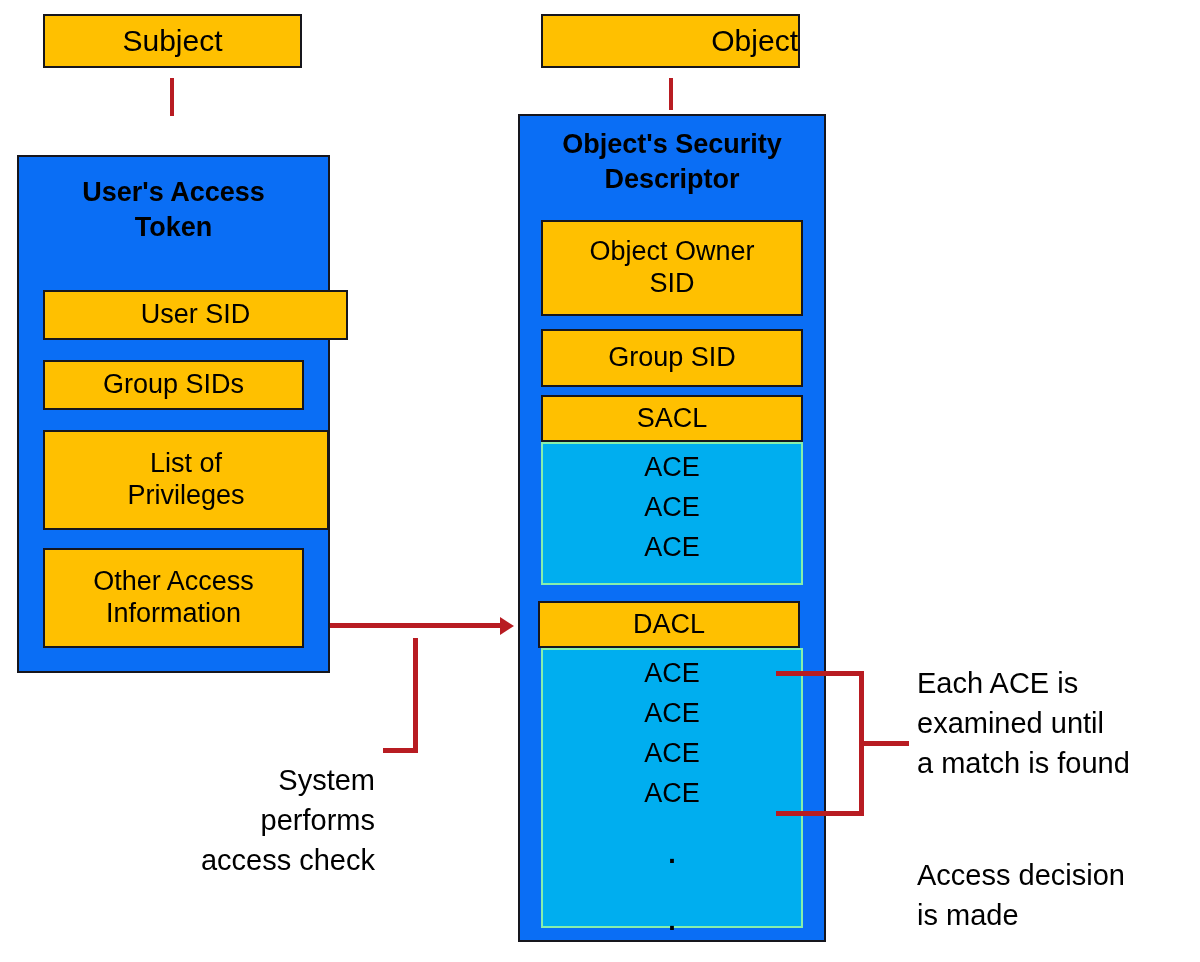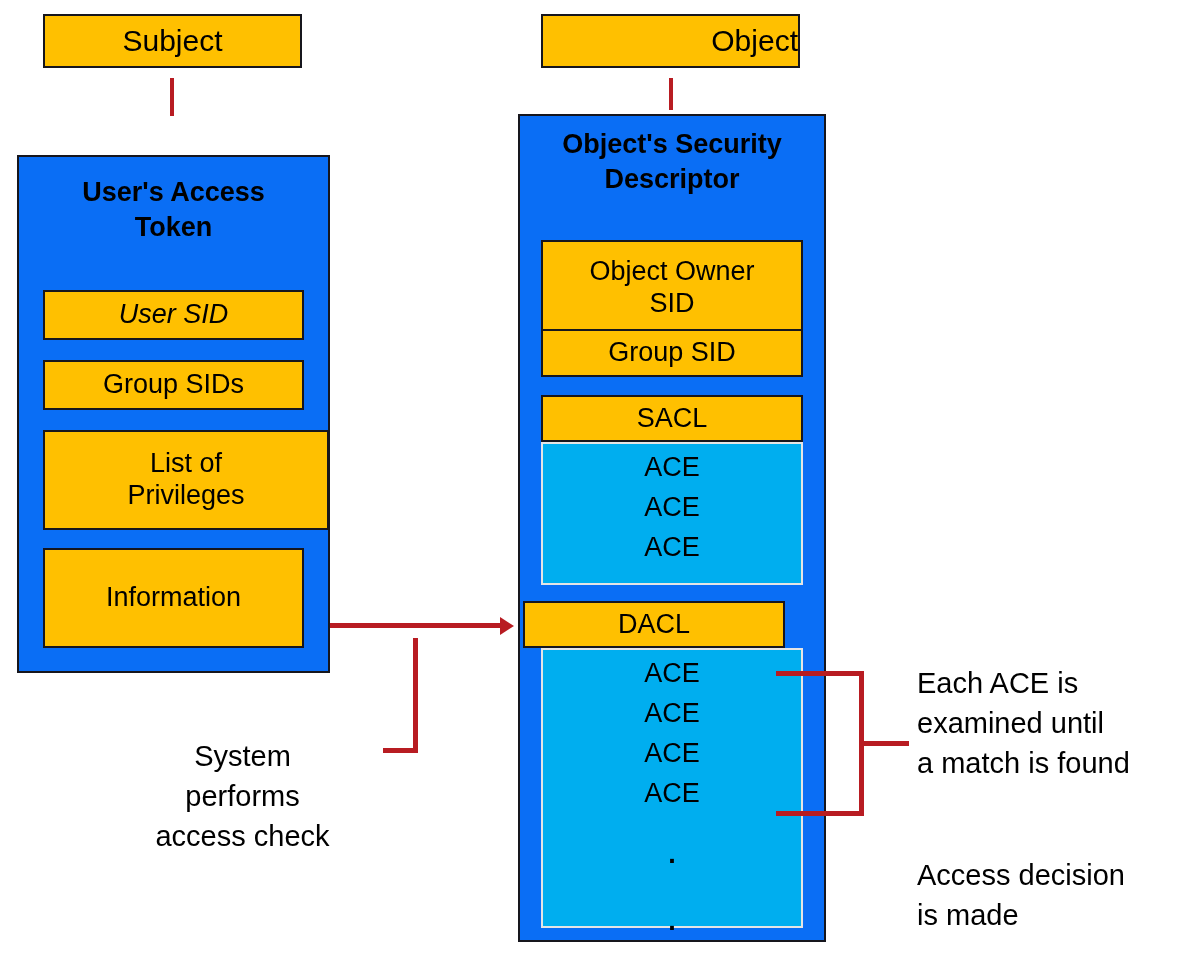--- a/index.html
+++ b/index.html
@@ -31,21 +31,21 @@
     text-align: center;
     color: #000000;
     line-height: 1.18;
   }
   .blue-panel {
     background: #0A6EF5;
     border: 2px solid #16161d;
   }
   .cyan-box {
     background: #00AEEF;
-    border: 2px solid #e5e5e5;
+    border: 2px solid #86efac;
     display: flex;
     flex-direction: column;
     align-items: center;
     color: #000000;
   }
   .panel-title {
     position: absolute;
     left: 0; right: 0;
     text-align: center;
     font-weight: bold;
@@ -92,71 +92,72 @@
 
   <div class="abs red-v" style="left:170px; top:78px; width:4px; height:38px;"></div>
 
   <div class="abs blue-panel" style="left:17px; top:123px; width:313px; height:518px;margin-top:32px;">
 
     <div class="panel-title t-panel" style="top:18px;">
       <div>User's Access</div>
       <div>Token</div>
     </div>
 
-    <div class="abs gold-box t-item" style="left:24px; top:133px; width:261px; height:50px;font-style:italic;">
+    <div class="abs gold-box t-item" style="left:24px; top:133px; width:305px; height:50px;">
       <span>User SID</span>
     </div>
 
     <div class="abs gold-box t-item" style="left:24px; top:203px; width:261px; height:50px;justify-content:center;">
       <span>Group SIDs</span>
     </div>
 
     <div class="abs gold-box t-item" style="left:24px; top:273px; width:286px; height:100px; flex-direction:column;">
       <span>List of</span>
       <span>Privileges</span>
     </div>
 
     <div class="abs gold-box t-item" style="left:24px; top:391px; width:261px; height:100px; flex-direction:column;">
+      <span>Other Access</span>
       <span>Information</span>
     </div>
   </div>
 
   <div class="abs gold-box t-head" style="left:541px; top:14px; width:259px; height:54px;justify-content:flex-end;">
     <span>Object</span>
   </div>
 
   <div class="abs red-v" style="left:669px; top:78px; width:4px; height:32px;"></div>
 
   <div class="abs blue-panel" style="left:518px; top:114px; width:308px; height:828px;">
 
     <div class="panel-title t-panel" style="top:11px;">
       <div>Object's Security</div>
       <div>Descriptor</div>
     </div>
 
-    <div class="abs gold-box t-item" style="left:21px; top:104px; width:262px; height:96px; flex-direction:column;margin-top:20px;">
+    <div class="abs gold-box t-item" style="left:21px; top:104px; width:262px; height:96px; flex-direction:column;">
       <span>Object Owner</span>
       <span>SID</span>
     </div>
 
-    <div class="abs gold-box t-item" style="left:21px; top:213px; width:262px; height:48px;">
+    <div class="abs gold-box t-item" style="left:21px; top:213px; width:262px; height:58px;">
       <span>Group SID</span>
     </div>
 
     <div class="abs gold-box t-item" style="left:21px; top:279px; width:262px; height:47px;">
       <span>SACL</span>
     </div>
 
     <div class="abs cyan-box t-ace" style="left:21px; top:326px; width:262px; height:143px; padding-top:8px;">
       <div class="ace-row">ACE</div>
       <div class="ace-row" style="margin-top:9px;">ACE</div>
       <div class="ace-row" style="margin-top:9px;">ACE</div>
     </div>
 
-    <div class="abs gold-box t-item" style="left:3px; top:485px; width:262px; height:47px;">
+    <div class="abs gold-box t-item" style="left:18px; top:485px; width:262px; height:47px;">
       <span>DACL</span>
     </div>
 
     <div class="abs cyan-box t-ace" style="left:21px; top:532px; width:262px; height:280px; padding-top:8px;">
       <div class="ace-row">ACE</div>
       <div class="ace-row" style="margin-top:9px;">ACE</div>
       <div class="ace-row" style="margin-top:9px;">ACE</div>
       <div class="ace-row" style="margin-top:9px;">ACE</div>
       <div class="dot-row" style="margin-top:30px;">.</div>
       <div class="dot-row" style="margin-top:36px;">.</div>
@@ -164,21 +165,21 @@
   </div>
 
   <div class="abs red-h" style="left:330px; top:623px; width:172px; height:5px;"></div>
 
   <div class="abs arrow-head" style="left:500px; top:617px;"></div>
 
   <div class="abs red-v" style="left:413px; top:638px; width:5px; height:115px;"></div>
 
   <div class="abs red-h" style="left:383px; top:748px; width:35px; height:5px;"></div>
 
-  <div class="abs t-note" style="left:110px; top:736px; width:265px; text-align:center;">
+  <div class="abs t-note" style="left:110px; top:760px; width:265px; text-align:right;">
     <div>System</div>
     <div>performs</div>
     <div>access check</div>
   </div>
 
   <div class="abs red-h" style="left:776px; top:671px; width:88px; height:5px;"></div>
 
   <div class="abs red-h" style="left:776px; top:811px; width:88px; height:5px;"></div>
 
   <div class="abs red-v" style="left:859px; top:671px; width:5px; height:145px;"></div>

